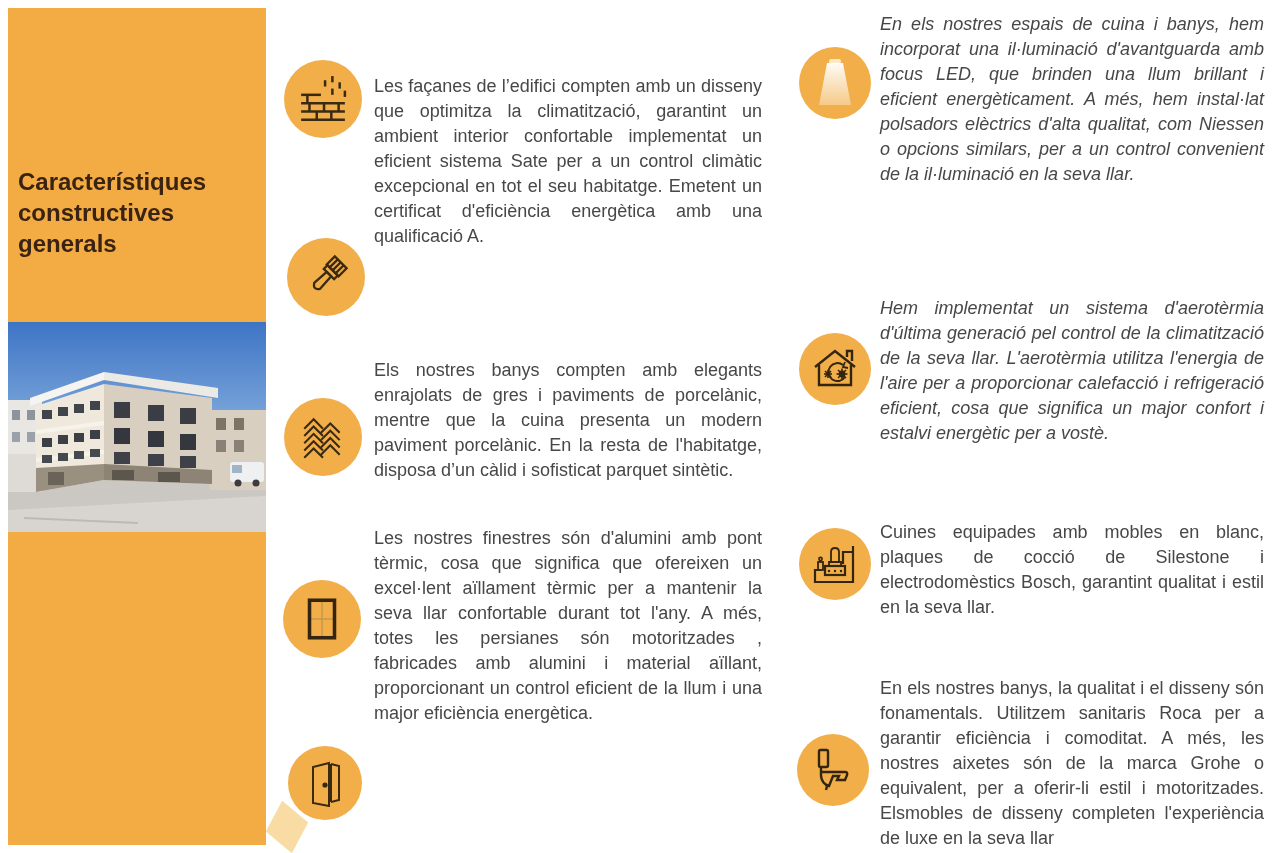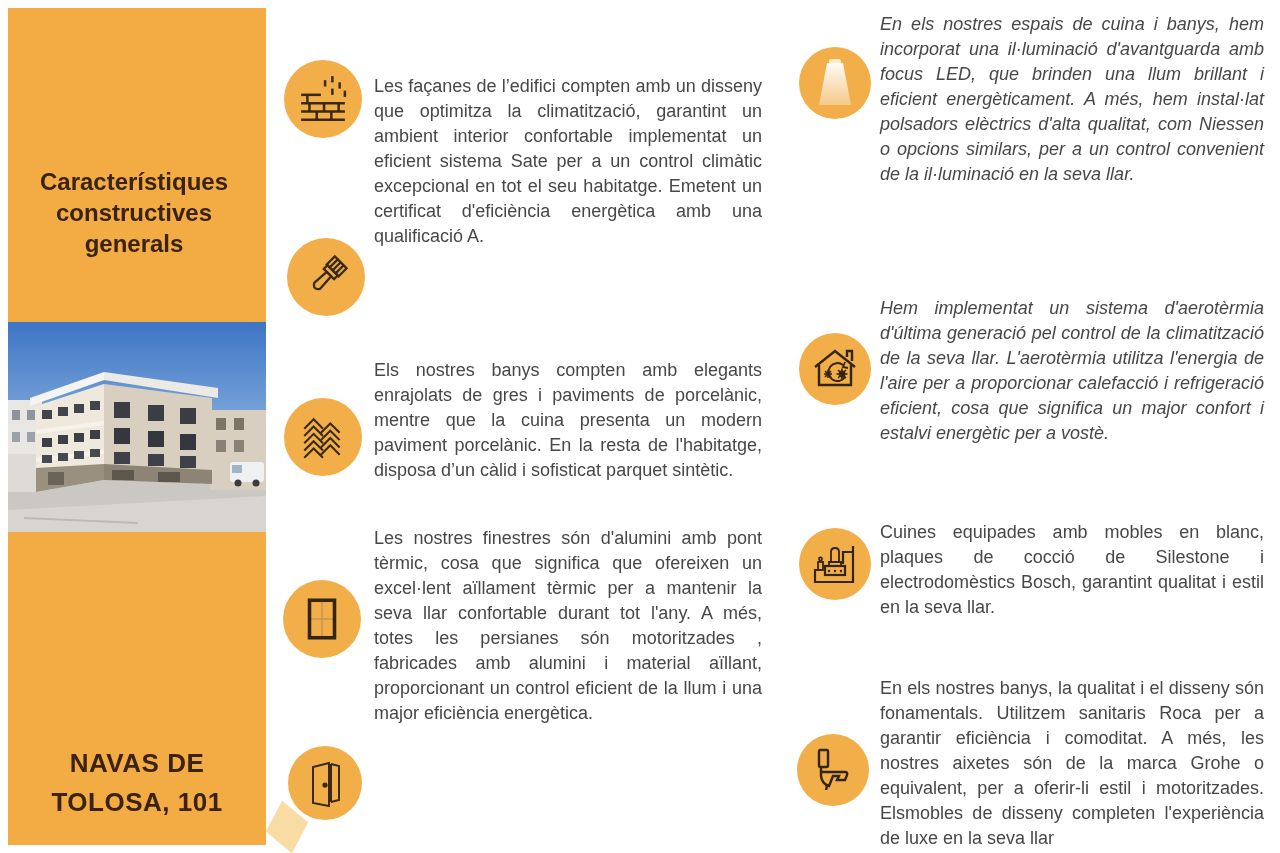--- a/index.html
+++ b/index.html
@@ -14,21 +14,21 @@
     position:absolute; left:8px; top:8px; width:258px; height:837px;
     background:#F2AC43;
   }
   .sidebar-title {
     position:absolute; left:2px; top:60px; width:256px;
     color:#FDFBF6; font-size:36px; font-weight:bold; letter-spacing:1px;
     white-space:nowrap;
   }
   .sidebar-subtitle {
     position:absolute; left:10px; top:158px; width:232px;
-    color:#3A2313; font-size:24px; font-weight:bold; line-height:31px;text-align:center;
+    color:#3A2313; font-size:24px; font-weight:bold; line-height:31px;
   }
   .sidebar-photo {
     position:absolute; left:0; top:314px; width:258px; height:210px;
     overflow:hidden;
   }
   .sidebar-address {
     position:absolute; left:24px; top:736px; width:210px;
     color:#3A2313; font-size:26px; font-weight:bold; line-height:39px;
     text-align:center; letter-spacing:0.5px;
   }
@@ -126,21 +126,20 @@
         <rect x="40" y="150" width="16" height="13" fill="#6a6358"></rect>
 
         <rect x="222" y="140" width="34" height="20" rx="3" fill="#eef0f1"></rect>
         <rect x="224" y="143" width="10" height="8" fill="#9fb4c4"></rect>
         <circle cx="230" cy="161" r="3.5" fill="#3c3c3c"></circle>
         <circle cx="248" cy="161" r="3.5" fill="#3c3c3c"></circle>
         <line x1="16" y1="196" x2="130" y2="201" stroke="#bdbab4" stroke-width="2"></line>
       </svg>
     </div>
 
-    <div class="sidebar-address">NAVAS DE TOLOSA, 101</div>
   </div>
 
   <div class="deco-wedge"></div>
 
   <div class="icon-circle circle-78" style="left:284px;top:60px;">
     <svg class="icon" width="50" height="50" viewBox="0 0 48 48" fill="none" stroke="#3A2A12" stroke-width="2.4">
       <line x1="3" y1="28" x2="45" y2="28"></line>
       <line x1="3" y1="36" x2="45" y2="36"></line>
       <line x1="3" y1="44" x2="45" y2="44"></line>
       <line x1="11" y1="28" x2="11" y2="36"></line>

